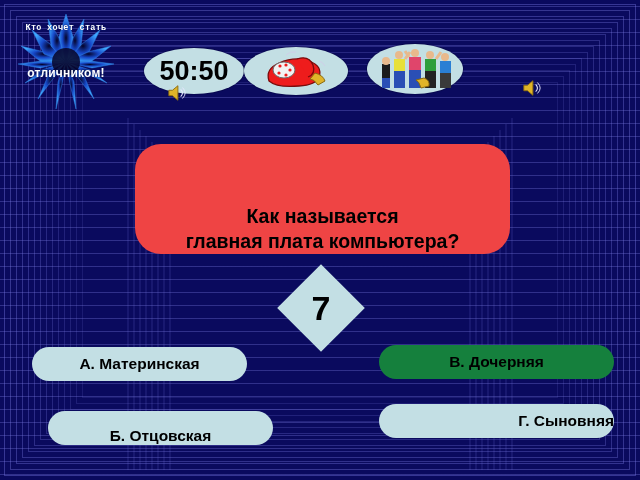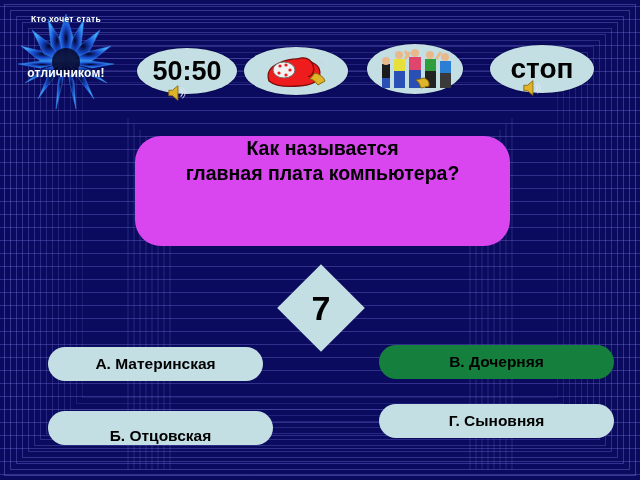--- a/index.html
+++ b/index.html
@@ -53,21 +53,21 @@
   .logo .burst { position:absolute; inset:0; }
   .logo .arc-top, .logo .banner {
     position: absolute;
     left: 0; right: 0;
     text-align: center;
     color: #ffffff;
     font-weight: bold;
     text-shadow: 0 0 2px #001a66;
     pointer-events: none;
   }
-  .logo .arc-top { top: 0; font-size: 8.5px; letter-spacing: .3px; }
+  .logo .arc-top { top: 9px; font-size: 8.5px; letter-spacing: .3px; font-family: Liberation Mono, monospace; }
   .logo .banner  { top: 52px; font-size: 12px; letter-spacing: .2px; }
 
   
   .lifeline {
     position: absolute;
     background: #c3dfe4;
     border-radius: 50%;
     display: flex;
     align-items: center;
     justify-content: center;
@@ -78,26 +78,26 @@
     font-weight: bold;
   }
   .spk {
     position: absolute;
     width: 22px; height: 20px;
   }
 
   
   .question {
     position: absolute;
-    left: 135px; top: 136px;
+    left: 135px; top: 144px;
     width: 375px; height: 110px;
-    background: #d946ef;
+    background: #ef4444;
     border-radius: 26px;
     display: flex;
-    align-items: flex-start;
+    align-items: flex-end;
     justify-content: center;
     text-align: center;
   }
   .question .qtext {
     color: #000;
     font-size: 19.5px;
     font-weight: bold;
     line-height: 1.28;
     white-space: pre-line;
     padding: 0 14px;
@@ -135,24 +135,24 @@
     border-radius: 17px;
     display: flex;
     align-items: center;
     justify-content: center;
     color: #000;
     font-size: 15.5px;
     font-weight: bold;
     white-space: nowrap;
   }
   .ans.selected { background: #15803d; }
-  .ans-a { left: 48px;  top: 347px; width: 215px; }
+  .ans-a { left: 32px;  top: 347px; width: 215px; }
   .ans-b { left: 379px; top: 345px; width: 235px; }
   .ans-v { left: 48px;  top: 411px; width: 225px; align-items: flex-end; }
-  .ans-g { left: 379px; top: 404px; width: 235px; }
+  .ans-g { left: 379px; top: 404px; width: 235px; justify-content: flex-end; }
 </style>
 </head>
 <body>
 
 <div id="stage">
 
   <div class="scanlines"></div>
   <div class="frames" id="frames">
       <i style="left: 4px; top: 4px; width: 630px; height: 470px; opacity: 0.75;"></i>
       <i style="left: 10px; top: 10px; width: 618px; height: 458px; opacity: 0.71;"></i>
@@ -215,21 +215,21 @@
         <polygon points="3,32 22,47 48,48 26,38"></polygon>
         <polygon points="14,16 26,40 48,48 32,30"></polygon>
         <polygon points="30,5 33,32 48,48 41,24"></polygon>
       </g>
       <circle cx="48" cy="48" r="14" fill="#070327" opacity="0.85"></circle>
     </svg>
     <div class="arc-top">Кто хочет стать</div>
     <div class="banner">отличником!</div>
   </div>
 
-  <div class="lifeline label" style="left:137px; top:48px; width:100px; height:46px;">
+  <div class="lifeline label" style="left:144px; top:48px; width:100px; height:46px;">
     <span style="font-size:27px;">50:50</span>
   </div>
   <svg class="spk" style="left:166px; top:83px;" viewBox="0 0 24 22">
     <path d="M3 8 h4 l6-5 v16 l-6-5 H3 z" fill="#e0b429" stroke="#8a6a10" stroke-width="1"></path>
     <path d="M16 7 q4 4 0 8" stroke="#e8e8ff" stroke-width="1.2" fill="none"></path>
     <path d="M18 5 q6 6 0 12" stroke="#e8e8ff" stroke-width="1" fill="none"></path>
   </svg>
 
   <div class="lifeline" style="left:244px; top:47px; width:104px; height:48px;">
     <svg width="86" height="44" viewBox="0 0 86 44">
@@ -266,23 +266,20 @@
         <circle cx="56" cy="9" r="4" fill="#e8b98c"></circle>
         <path d="M62 13 l5 -7" stroke="#e8b98c" stroke-width="3"></path>
         <rect x="66" y="15" width="11" height="12" fill="#2a7fd4"></rect>
         <rect x="66" y="27" width="11" height="15" fill="#3a3a3a"></rect>
         <circle cx="71" cy="11" r="4" fill="#e8b98c"></circle>
         <path d="M50 32 q6 2 5 8 l-8 2 q-2 -7 -5 -8 z" fill="#e0b429" stroke="#8a6a10" stroke-width="1"></path>
       </g>
     </svg>
   </div>
 
-  <div class="lifeline label" style="left:490px; top:45px; width:104px; height:48px;">
-    <span style="font-size:28px;">стоп</span>
-  </div>
   <svg class="spk" style="left:521px; top:78px;" viewBox="0 0 24 22">
     <path d="M3 8 h4 l6-5 v16 l-6-5 H3 z" fill="#e0b429" stroke="#8a6a10" stroke-width="1"></path>
     <path d="M16 7 q4 4 0 8" stroke="#e8e8ff" stroke-width="1.2" fill="none"></path>
     <path d="M18 5 q6 6 0 12" stroke="#e8e8ff" stroke-width="1" fill="none"></path>
   </svg>
 
   <div class="question">
     <div class="qtext">Как называется
 главная плата компьютера?</div>
   </div>

